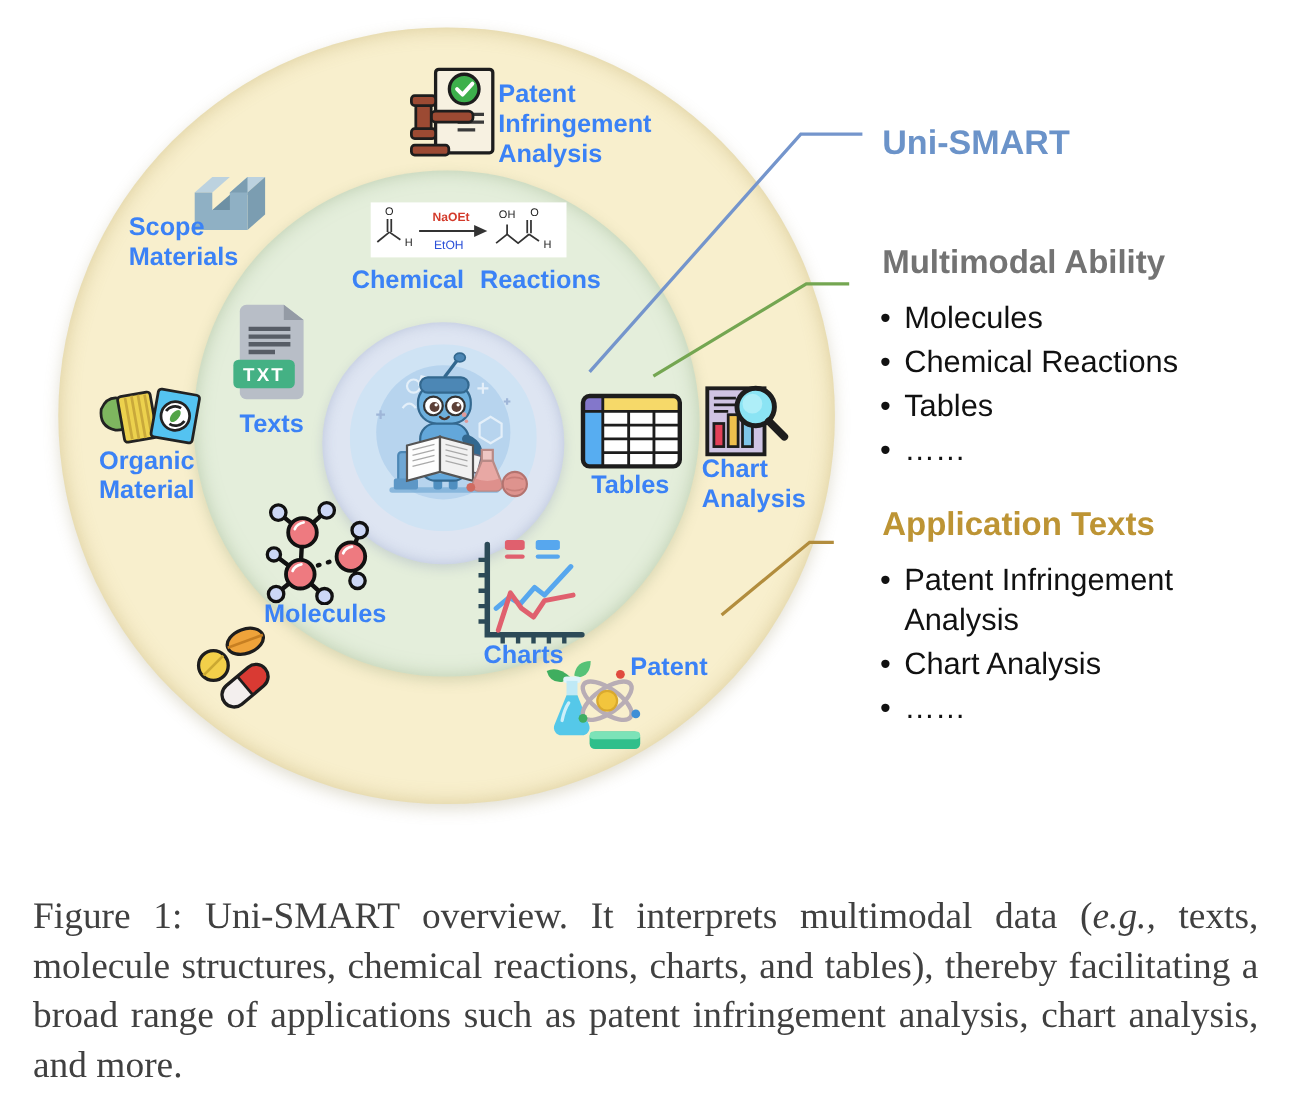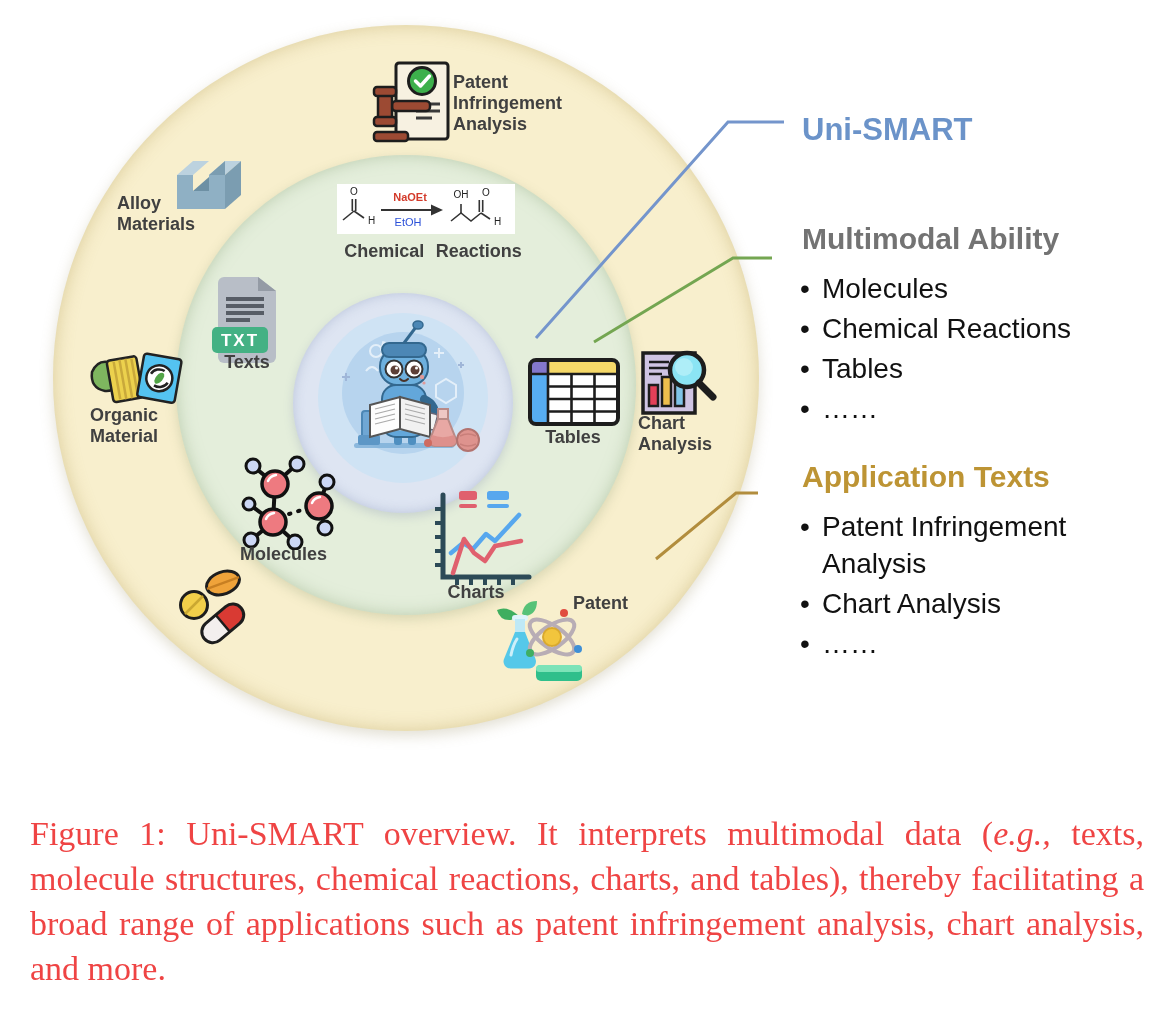--- a/index.html
+++ b/index.html
@@ -10,35 +10,35 @@
   .ring.outer  { left:53px;  top:25px;  width:706px; height:706px; background:#f8efcd;
                  box-shadow: inset 0 0 18px rgba(181,160,92,.45), 0 5px 14px rgba(160,150,110,.30); }
   .ring.middle { left:176px; top:155px; width:460px; height:460px; background:#e4eedb;
                  box-shadow: inset 0 0 16px rgba(146,172,130,.50), 0 4px 12px rgba(120,140,100,.25); }
   .ring.inner  { left:293px; top:293px; width:220px; height:220px; background:#dee5f2;
                  box-shadow: inset 0 0 12px rgba(142,156,190,.45), 0 4px 10px rgba(120,130,170,.25); }
 
   .icon { position:absolute; }
   .rxn  { position:absolute; left:337px; top:184px; width:178px; height:50px; background:#fff; }
 
-  .lbl { position:absolute; font-weight:bold; font-size:18px; line-height:1.17; color:#404040; white-space:pre-line; }
+  .lbl { position:absolute; font-weight:bold; font-size:23px; line-height:1.17; color:#3b82f6; white-space:pre-line; }
   .lbl.center { transform:translateX(-50%); text-align:center; }
   .lbl.wide { word-spacing:0.35em; }
 
   .connectors { position:absolute; left:0; top:0; pointer-events:none; }
 
   .legend-title { position:absolute; font-weight:bold; font-size:30px; white-space:nowrap; }
   .legend-list  { position:absolute; list-style:none; margin:0; padding:0; font-size:28px; color:#111; width:330px; }
   .legend-list li { position:relative; padding-left:22px; line-height:37px; }
   .legend-list li + li { margin-top:3px; }
   .legend-list li::before { content:"\2022"; position:absolute; left:0; top:0; }
 
   .caption { position:absolute; left:30px; top:778px; width:1114px;
              font-family:"Liberation Serif", serif; font-size:34px; line-height:1.32;
-             color:#ef4444; text-align:justify; }
+             color:#404040; text-align:justify; }
   .caption .it { font-style:italic; }
 </style>
 </head>
 <body>
 
 <div class="fig">
 
   <div class="ring outer"></div>
   <div class="ring middle"></div>
   <div class="ring inner"></div>
@@ -263,24 +263,24 @@
 
   <svg class="connectors" width="1172" height="770" viewBox="0 0 1172 770">
     <polyline points="536,338 728,122 784,122" fill="none" stroke="#7495cc" stroke-width="3"></polyline>
     <polyline points="594,342 733,258 772,258" fill="none" stroke="#74a651" stroke-width="3"></polyline>
     <polyline points="656,559 736,493 758,493" fill="none" stroke="#b28d3d" stroke-width="3"></polyline>
   </svg>
 
   <div class="lbl" style="left:453px;top:72px">Patent
 Infringement
 Analysis</div>
-  <div class="lbl" style="left:117px;top:193px">Alloy
+  <div class="lbl" style="left:117px;top:193px">Scope
 Materials</div>
   <div class="lbl center wide" style="left:433px;top:241px">Chemical Reactions</div>
-  <div class="lbl center" style="left:247px;top:352px">Texts</div>
+  <div class="lbl center" style="left:247px;top:372px">Texts</div>
   <div class="lbl" style="left:90px;top:405px">Organic
 Material</div>
   <div class="lbl center" style="left:573px;top:427px">Tables</div>
   <div class="lbl" style="left:638px;top:413px">Chart
 Analysis</div>
   <div class="lbl" style="left:240px;top:544px">Molecules</div>
   <div class="lbl center" style="left:476px;top:582px">Charts</div>
   <div class="lbl" style="left:573px;top:593px">Patent</div>
 
   <div class="legend-title" style="left:802px;top:112px;font-size:31px;color:#6b93c9">Uni-SMART</div>

